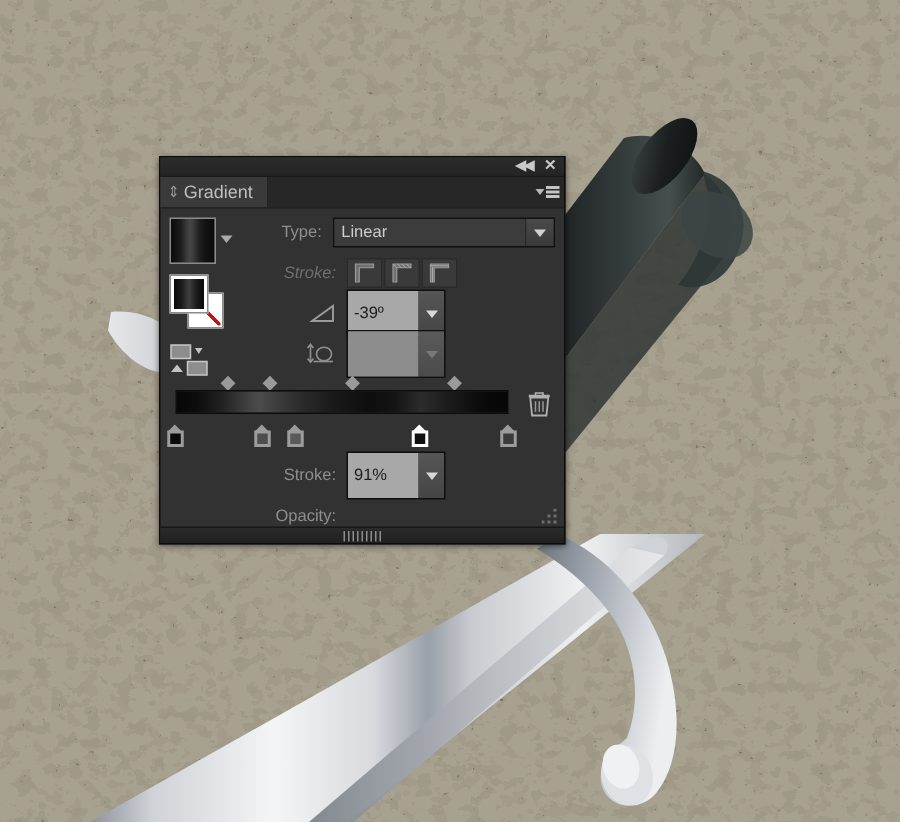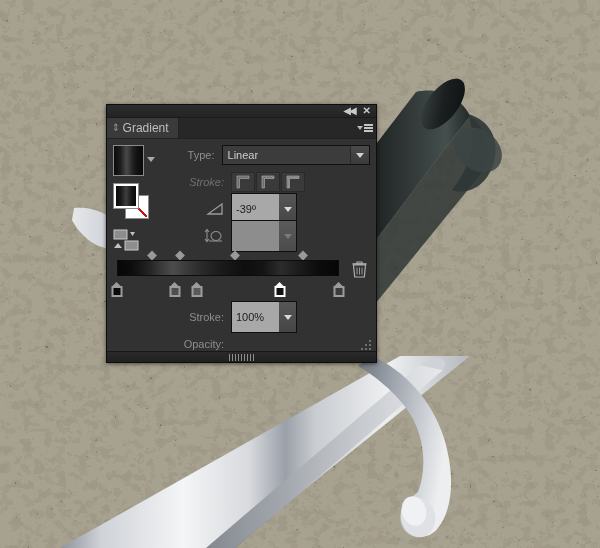--- a/index.html
+++ b/index.html
@@ -667,21 +667,21 @@
               </div>
             </div>
           </div>
         </div>
     </div>
 
     <div class="bottom-fields">
       <div class="field-row">
         <span class="field-label">Stroke:</span>
         <div class="num-input">
-          <span class="txt">100%</span>
+          <span class="txt">91%</span>
           <span class="arrow"></span>
         </div>
       </div>
       <div class="field-row">
         <span class="field-label">Opacity:</span>
       </div>
     </div>
 
     <div class="resize-grip">
       <svg width="11" height="11" viewBox="0 0 11 11">

